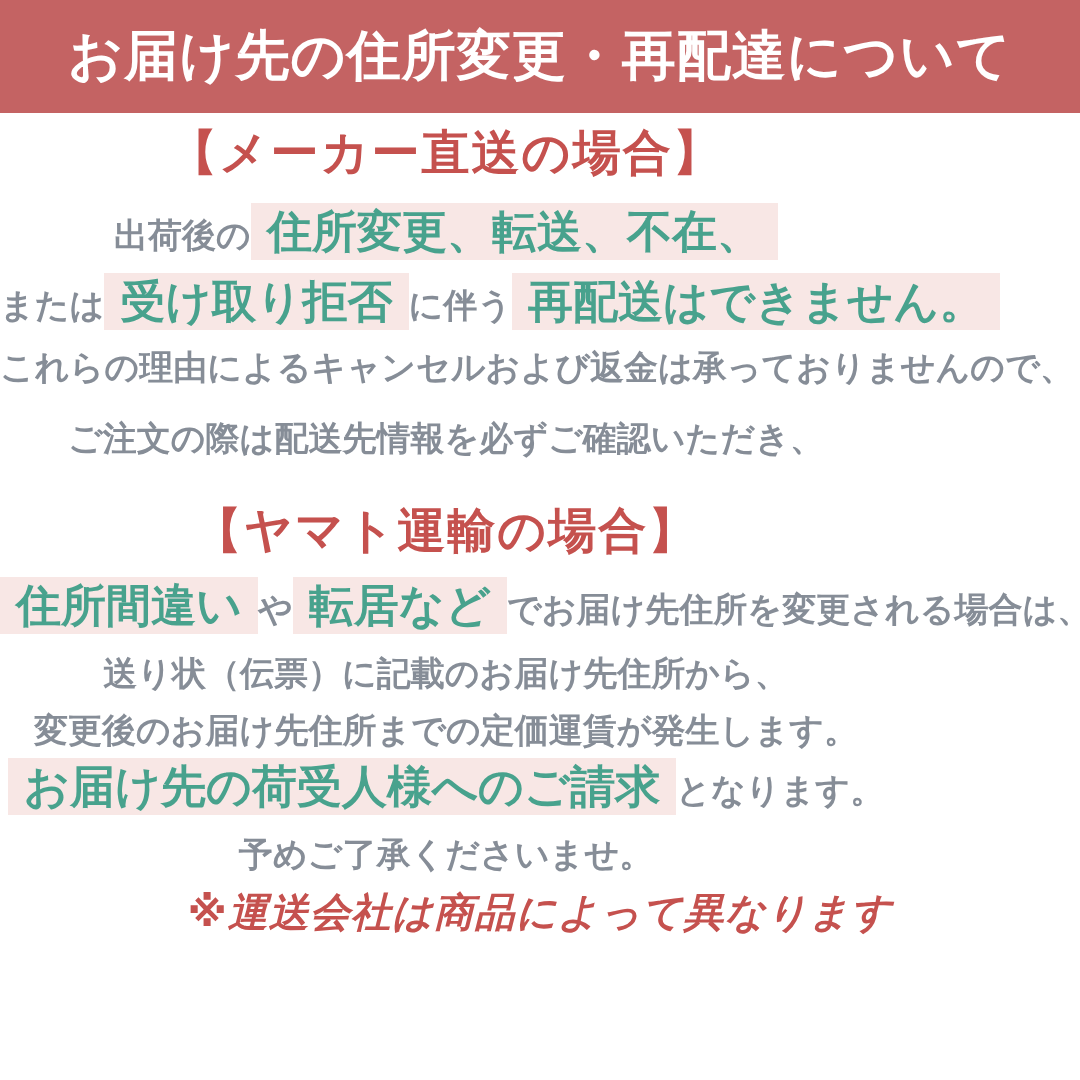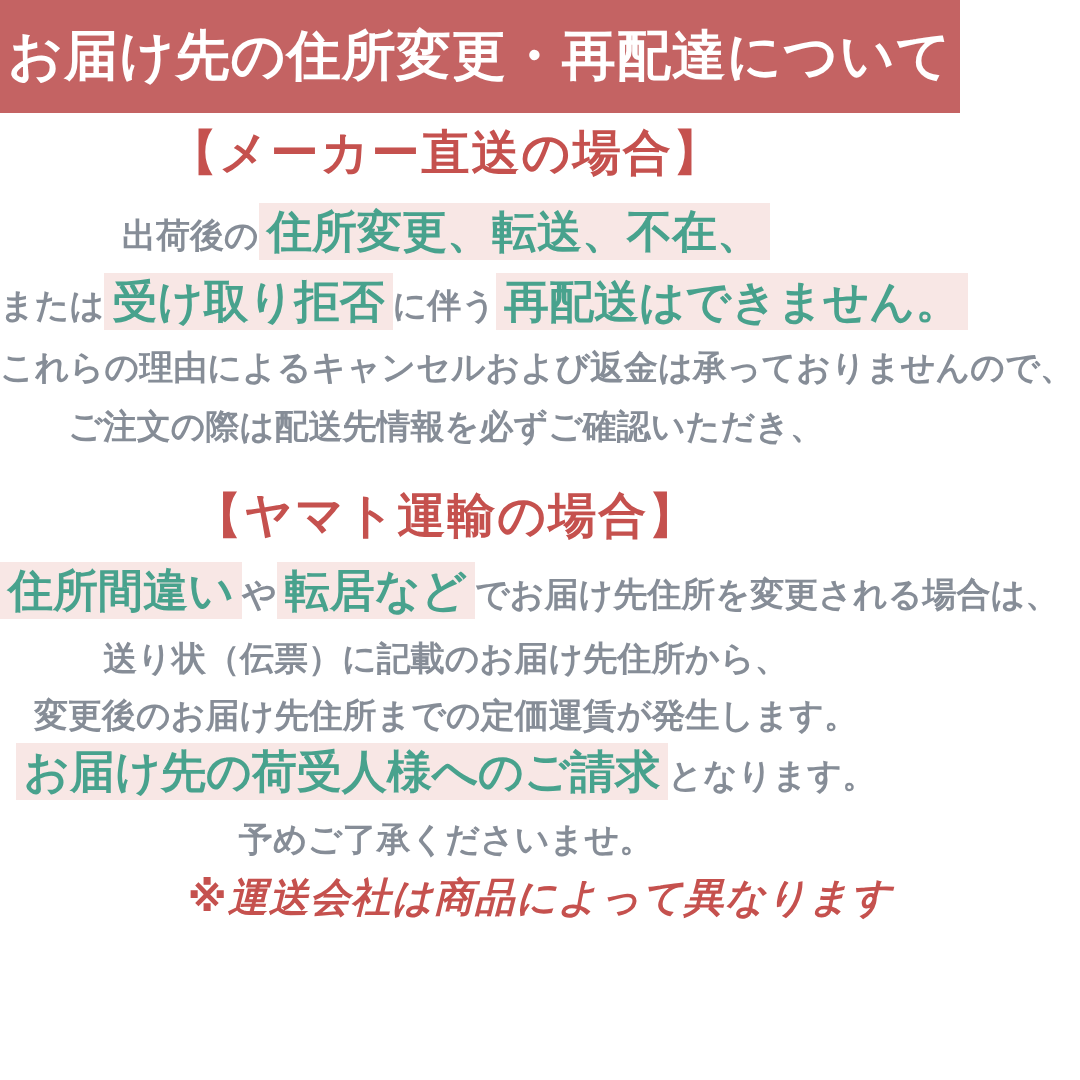--- a/index.html
+++ b/index.html
@@ -12,21 +12,21 @@
     --page-bg:#ffffff;
   }
   *{margin:0;padding:0;box-sizing:border-box;}
   html,body{width:1080px;height:1080px;overflow:hidden;}
   body{
     background:var(--page-bg);
     font-family:"Liberation Sans","DejaVu Sans",sans-serif;
     -webkit-font-smoothing:antialiased;
   }
   .banner{
-    width:960px;height:113px;
+    width:1080px;height:113px;
     background:var(--banner-bg);
     display:flex;align-items:center;justify-content:center;
   }
   .banner-title{
     color:var(--banner-fg);
     font-size:54px;
     font-weight:bold;
     letter-spacing:1px;
     white-space:nowrap;
   }
@@ -50,29 +50,29 @@
   .seg.plain{
     color:var(--gray);
     font-size:34px;
     font-weight:600;
   }
   .seg.hl{
     color:var(--teal);
     background:var(--pink);
     font-size:45px;
     font-weight:bold;
-    padding:3px 8px;
+    padding:3px 16px;
     line-height:1.2;
   }
   
   .section-0 .section-heading{margin-top:10px;}
   .section-0 .line:nth-of-type(1){margin-top:22px;}
   .section-0 .line:nth-of-type(2){margin-top:16px;}
   .section-0 .line:nth-of-type(3){margin-top:16px;}
-  .section-0 .line:nth-of-type(4){margin-top:15px;}
+  .section-0 .line:nth-of-type(4){margin-top:30px;font-family:Liberation Mono, monospace;}
   .section-0 .line:nth-of-type(5){margin-top:10px;}
   
   .section-1 .section-heading{margin-top:38px;}
   .section-1 .line:nth-of-type(1){margin-top:18px;}
   .section-1 .line:nth-of-type(2){margin-top:18px;}
   .section-1 .line:nth-of-type(3){margin-top:12px;}
   .section-1 .line:nth-of-type(4){margin-top:8px;}
   .section-1 .line:nth-of-type(5){margin-top:18px;}
   .section-1 .line:nth-of-type(6){}
   .footer-note{

